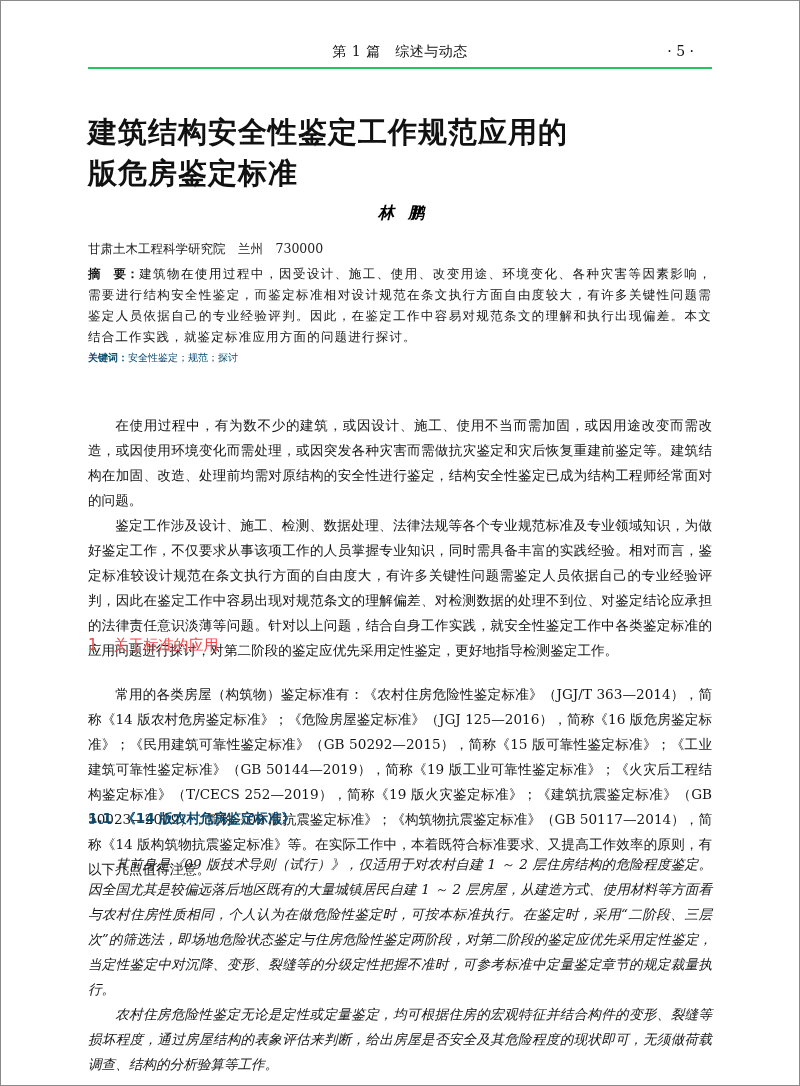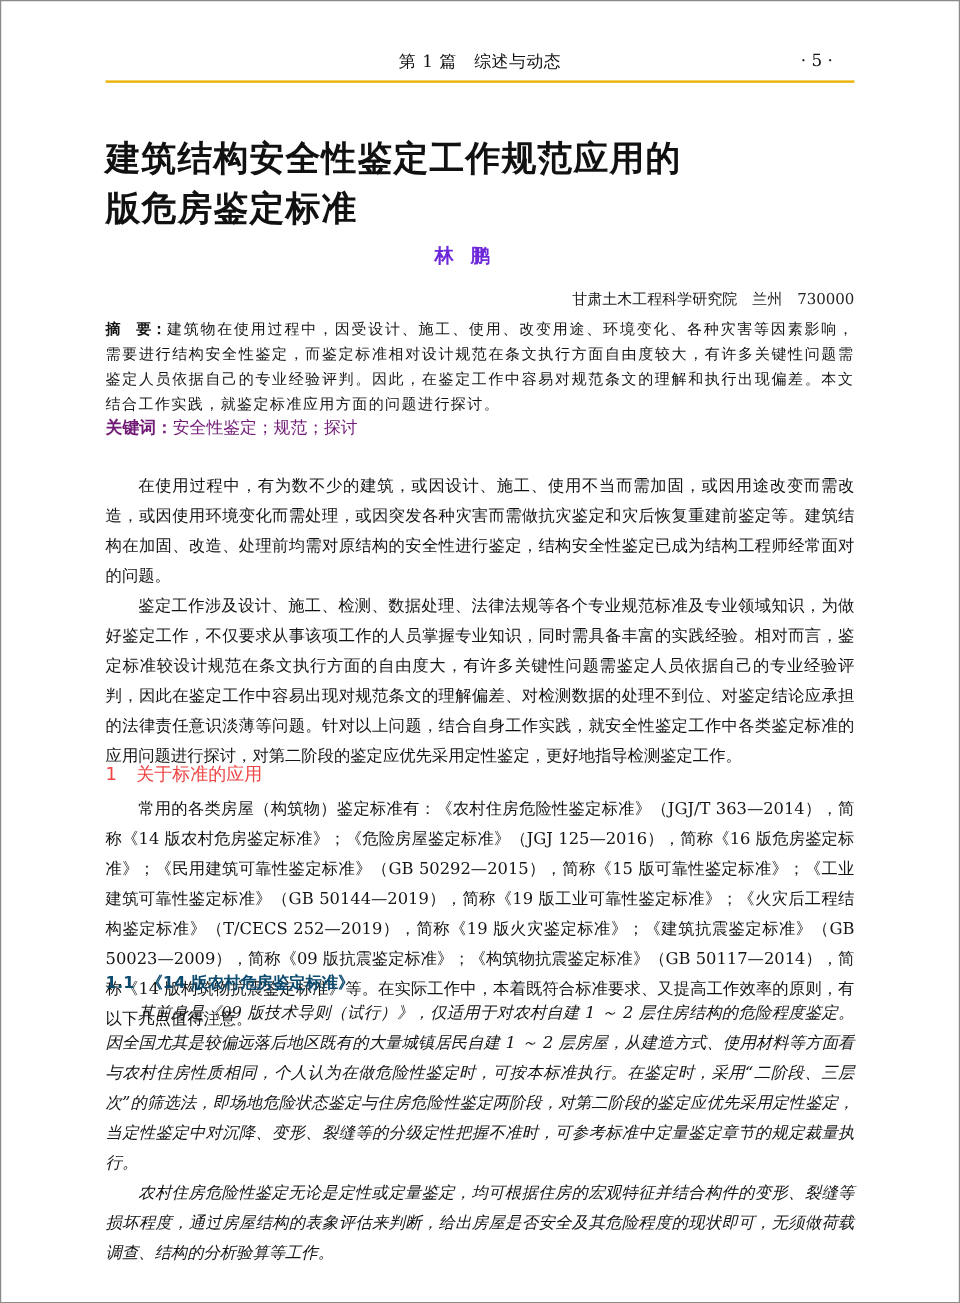--- a/index.html
+++ b/index.html
@@ -7,59 +7,59 @@
   .frame {
     position: absolute; left: 0; top: 0; width: 798px; height: 1084px;
     border: 1px solid #8a8a8a; border-right-width: 2px; border-bottom-width: 2px;
     background: #fff; box-sizing: content-box;
   }
   .serif { font-family: "DejaVu Serif", "Liberation Serif", serif; }
   .sans  { font-family: "DejaVu Sans", "Liberation Sans", sans-serif; }
 
   .running-head {
     position: absolute; left: 88px; top: 43px; width: 624px; height: 24px;
-    border-bottom: 2px solid #eab308;
+    border-bottom: 2px solid #22c55e;
   }
   .running-head .section {
     position: absolute; left: 0; right: 0; top: 0; text-align: center;
     font-size: 14px; color: #111; letter-spacing: 0.5px;
   }
   .running-head .pageno {
     position: absolute; right: 18px; top: 0; font-size: 14px; color: #111;
   }
 
   .title {
     position: absolute; left: 88px; width: 624px; text-align: left;
     font-size: 29px; font-weight: bold; color: #111; line-height: 41px;
     top: 112px; letter-spacing: 1px;
   }
   .author {
-    position: absolute; left: 80px; width: 624px; text-align: center;
-    top: 203px; font-size: 16px; font-weight: bold; color: #6d28d9; letter-spacing: 14px;
+    position: absolute; left: 96px; width: 624px; text-align: center;
+    top: 203px; font-size: 16px; font-weight: bold; color: #000000; letter-spacing: 14px; font-style: italic;
   }
   .affil {
-    position: absolute; left: 88px; width: 624px; text-align: right;
+    position: absolute; left: 88px; width: 624px; text-align: left;
     top: 241px; font-size: 12.5px; color: #222;
   }
 
   .abstract {
     position: absolute; left: 88px; width: 624px; top: 263px;
     font-size: 12.5px; line-height: 21px; color: #151515; text-align: justify;
     letter-spacing: 1.2px;
   }
   .abstract .label { font-weight: bold; font-family: "DejaVu Sans", "Liberation Sans", sans-serif; letter-spacing: 0; }
   .keywords {
     position: absolute; left: 88px; width: 624px; top: 347px;
-    font-size: 14px; line-height: 21px; color: #701a75;
+    font-size: 10px; line-height: 21px; color: #0c4a6e;
   }
   .keywords .label { font-weight: bold; font-family: "DejaVu Sans", "Liberation Sans", sans-serif; }
 
   .body-text {
     position: absolute; left: 88px; width: 624px;
-    font-size: 13.6px; line-height: 25px; color: #151515; text-align: justify;
+    font-size: 13.6px; line-height: 25px; color: #151515; text-align: justify; margin-top: 20px;
   }
   .body-text p { margin: 0; text-indent: 2em; }
 
   .h1 {
     position: absolute; left: 88px; top: 636px; font-size: 15px; font-weight: normal; color: #ef4444;
   }
   .h1 .num { margin-right: 16px; }
   .h2 {
     position: absolute; left: 88px; top: 810px; font-size: 13.6px; font-weight: bold; color: #0c4a6e;
   }

